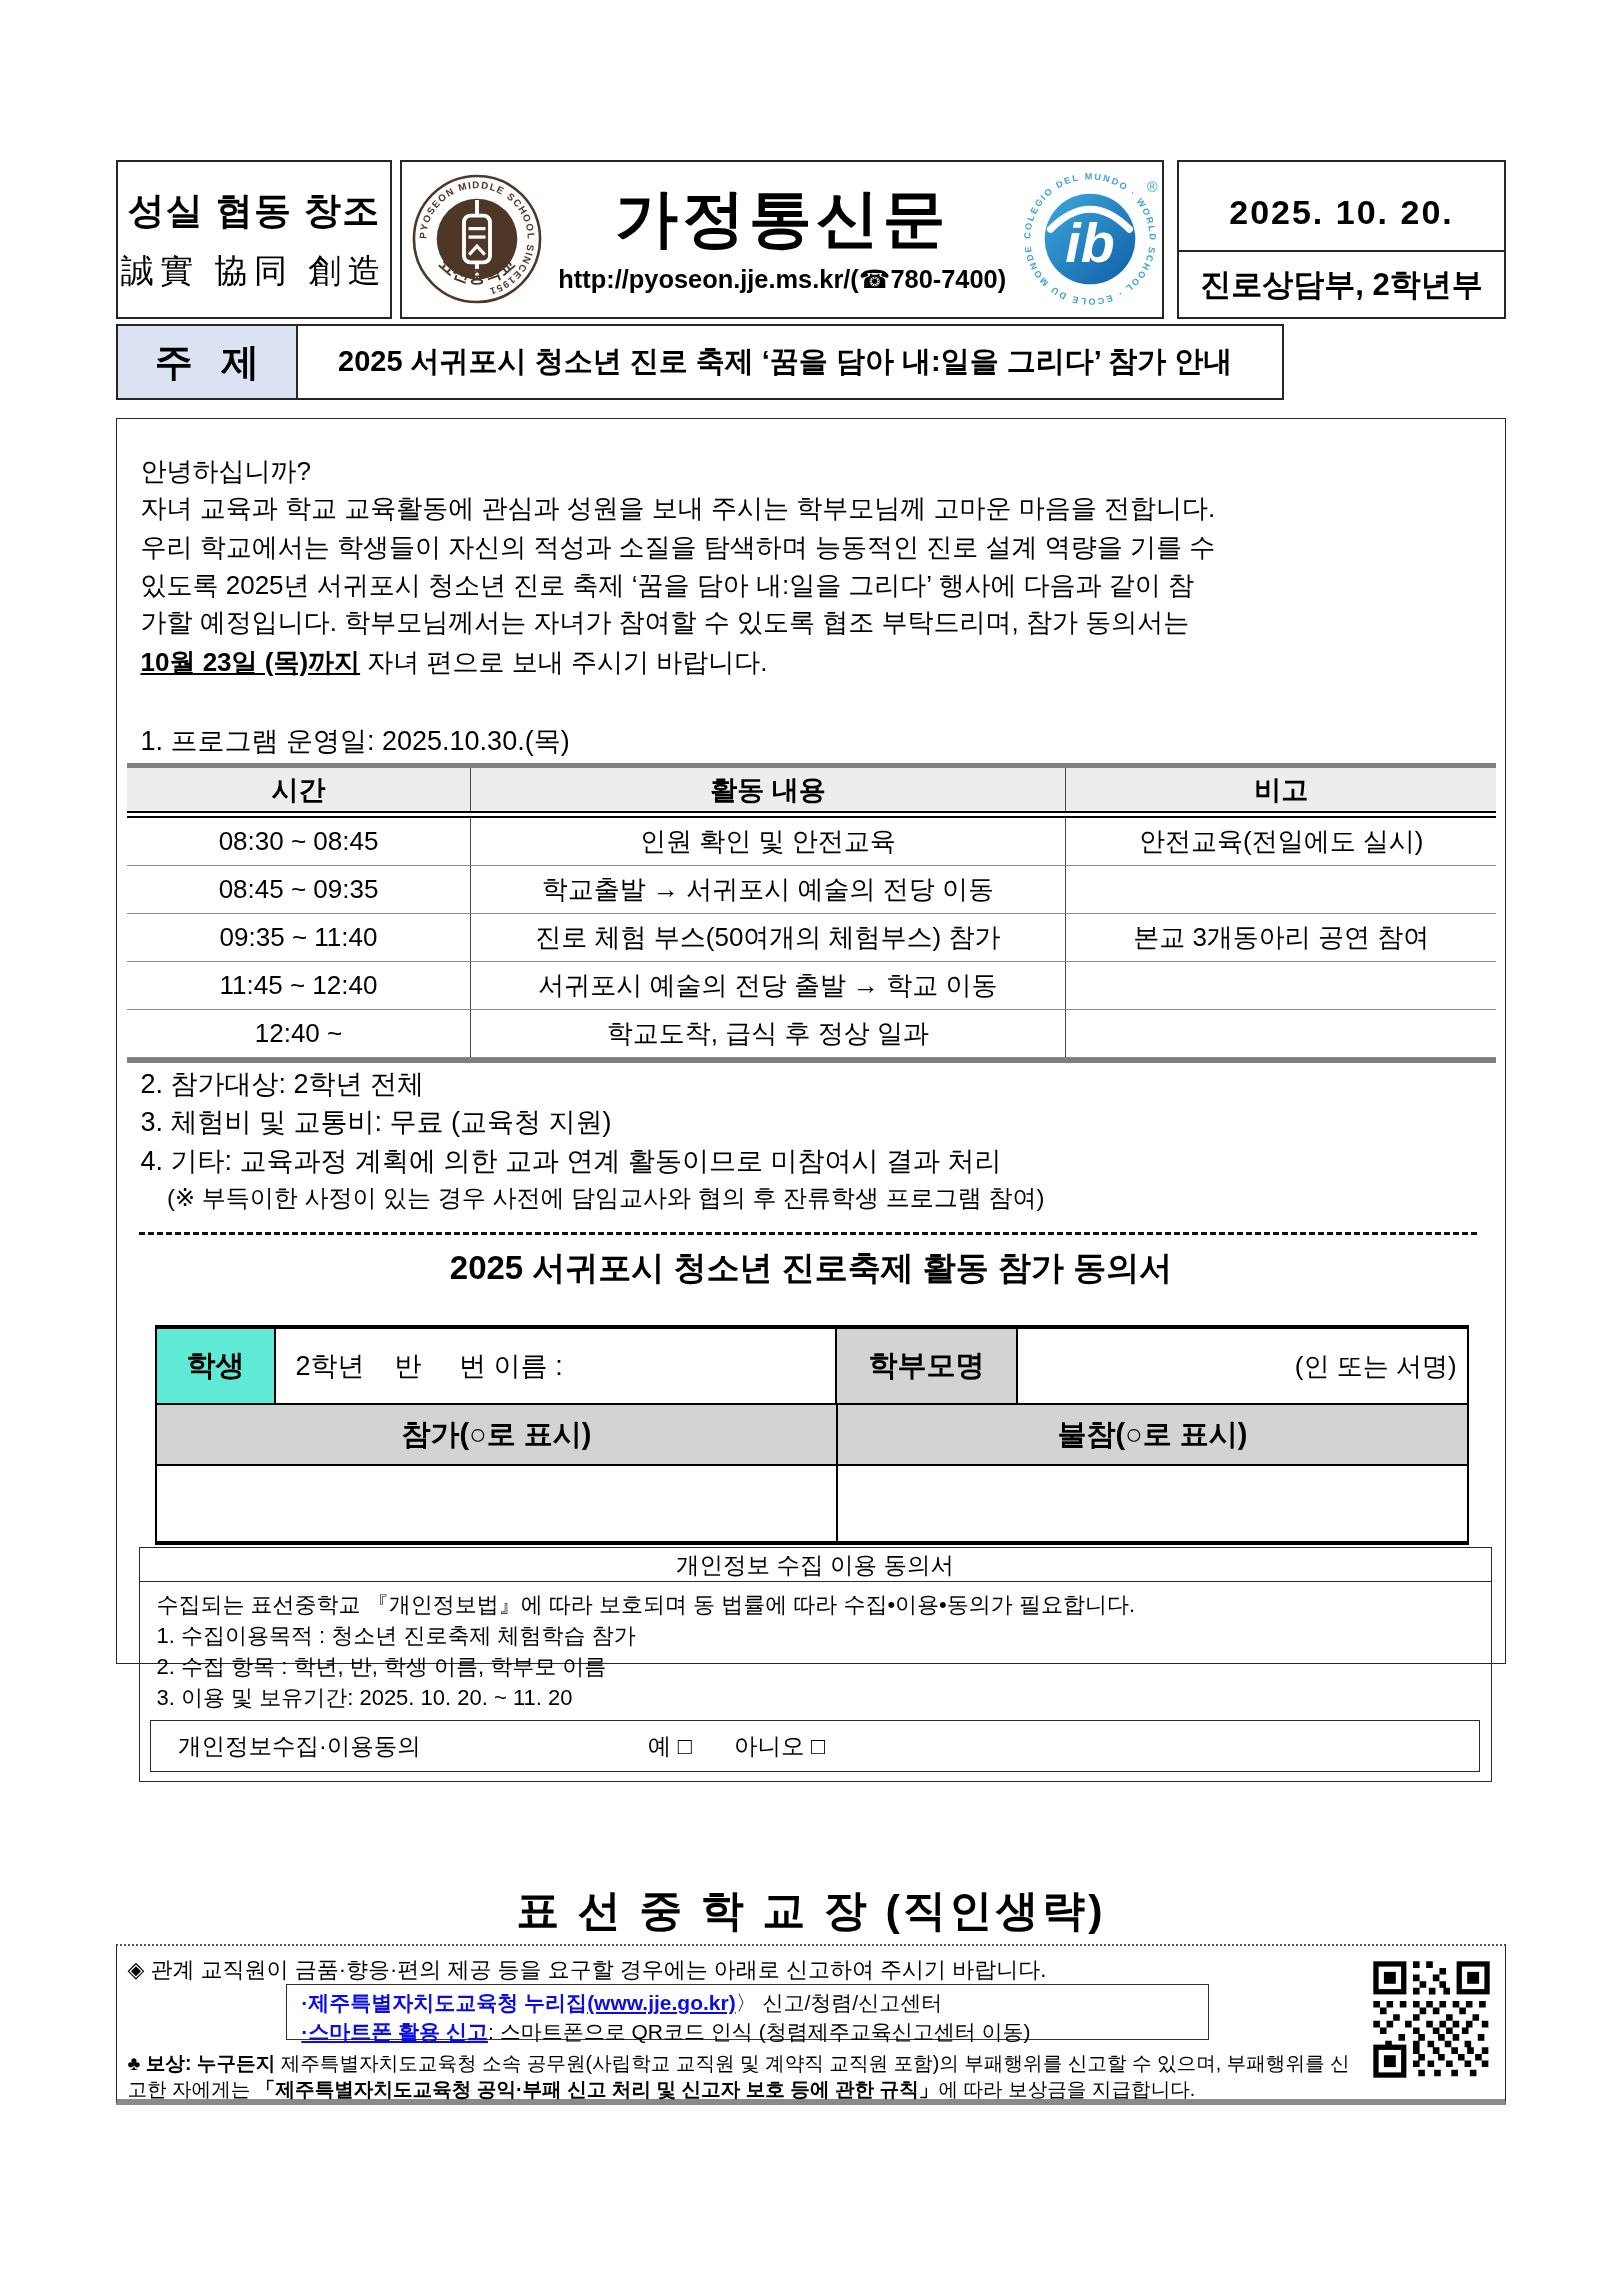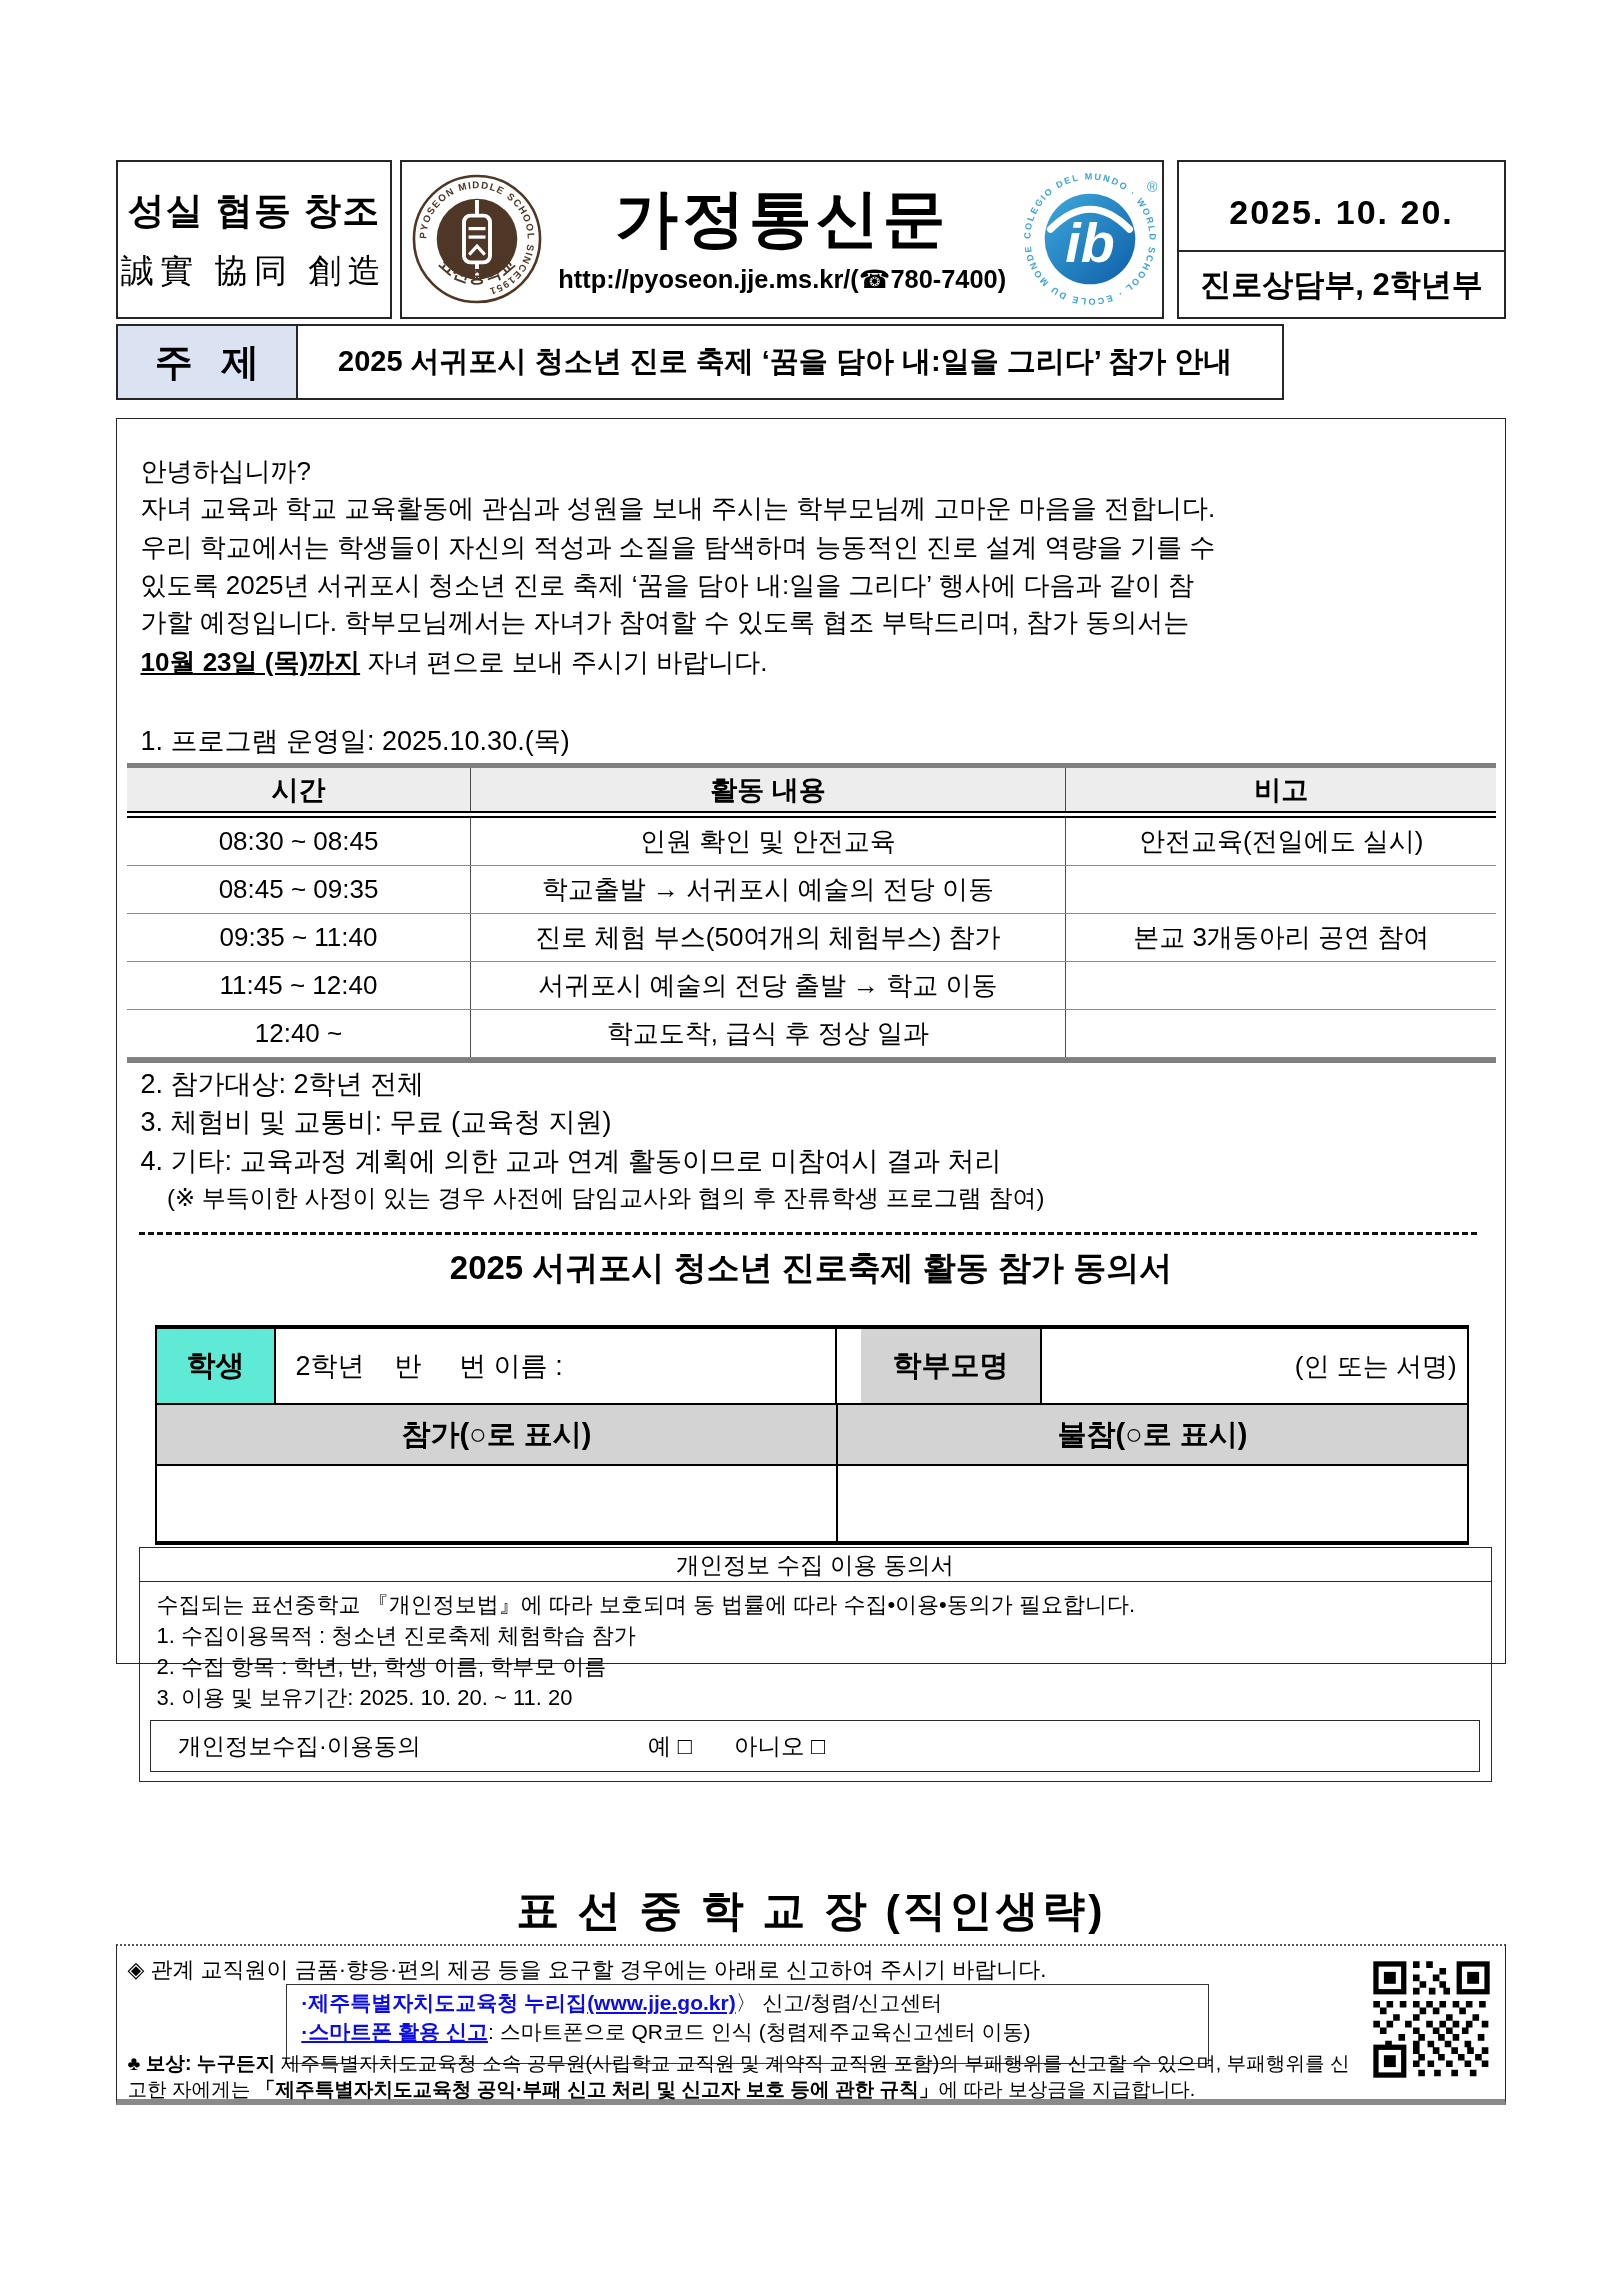--- a/index.html
+++ b/index.html
@@ -55,21 +55,21 @@
 
   #dashed-divider { position:absolute; left:22px; top:813px; width:1338px; border-top:3.3px dashed #111; }
 
   #consent-title { position:absolute; left:0; top:827px; width:100%; text-align:center; font-size:33px; font-weight:bold; }
 
   #consent-table { position:absolute; left:38px; top:906px; width:1314px;
     border:2px solid #000; border-top-width:4.6px; border-bottom-width:4.6px; }
   .ct-row1 { display:flex; height:76px; border-bottom:2.6px solid #000; }
   .ct-c1 { width:119px; background:#5eead4; border-right:2px solid #000; display:flex; align-items:center; justify-content:center; font-size:29px; font-weight:bold; }
   .ct-c2 { width:561px; border-right:2px solid #000; display:flex; align-items:center; padding-left:19.6px; font-size:27px; white-space:pre; }
-  .ct-c3 { width:181px; background:#d3d3d3; border-right:2px solid #000; display:flex; align-items:center; justify-content:center; font-size:29px; font-weight:bold;margin-left:24px; }
+  .ct-c3 { width:181px; background:#d3d3d3; border-right:2px solid #000; display:flex; align-items:center; justify-content:center; font-size:29px; font-weight:bold; }
   .ct-c4 { flex:1; display:flex; align-items:center; justify-content:flex-end; padding-right:10.4px; font-size:26px; }
   .ct-row2 { display:flex; height:61px; border-bottom:2.6px solid #000; background:#d3d3d3; font-weight:bold; font-size:29px; }
   .ct-h1 { width:681px; border-right:2px solid #000; display:flex; align-items:center; justify-content:center; }
   .ct-h2 { flex:1; display:flex; align-items:center; justify-content:center; }
   .ct-row3 { display:flex; height:75px; }
   .ct-e1 { width:681px; border-right:2px solid #000; }
   .ct-e2 { flex:1; }
 
   #privacy-box { position:absolute; left:21.5px; top:1128px; width:1353px; border:1.3px solid #2b2b2b; }
   .pv-title { height:34px; border-bottom:1.3px solid #2b2b2b; display:flex; align-items:center; justify-content:center; font-size:23.5px; }
@@ -79,21 +79,21 @@
   .pv-consent .pv-label { margin-left:27px; }
   .pv-opts { margin-left:227px; display:flex; gap:42px; }
   .pv-opt { white-space:pre; }
 
   #principal-line { position:absolute; left:0; top:1463px; width:100%; text-align:center; font-size:43px; font-weight:bold; letter-spacing:3.3px; }
 
   
   #footer-box { left:116px; top:1944px; width:1390px; height:161px;
     border-top:2.6px dotted #555; border-left:1.3px solid #262626; border-right:1.3px solid #262626; border-bottom:6.5px solid #8a8a8a; position:absolute; }
   #footer-notice { position:absolute; left:10.4px; top:9px; font-size:22px; white-space:nowrap; }
-  #report-box { position:absolute; left:169px; top:38px; width:923px; height:80px; border:1.3px solid #333; padding:3.3px 0 0 14.3px; font-size:21px; line-height:29px; white-space:nowrap; }
+  #report-box { position:absolute; left:169px; top:38px; width:923px; height:56px; border:1.3px solid #333; padding:3.3px 0 0 14.3px; font-size:21px; line-height:29px; white-space:nowrap; }
   .blue-b { color:#0b0beb; font-weight:bold; }
   .blue-bu { color:#0b0beb; font-weight:bold; text-decoration:underline; }
   #reward-para { position:absolute; left:10.4px; top:104px; width:1232px; font-size:19.6px; line-height:26px; }
   .bold { font-weight:bold; }
   #qr-wrap { position:absolute; left:1255px; top:14.3px; }
 </style>
 </head>
 <body>
 
 <div class="abs" id="motto-box">

